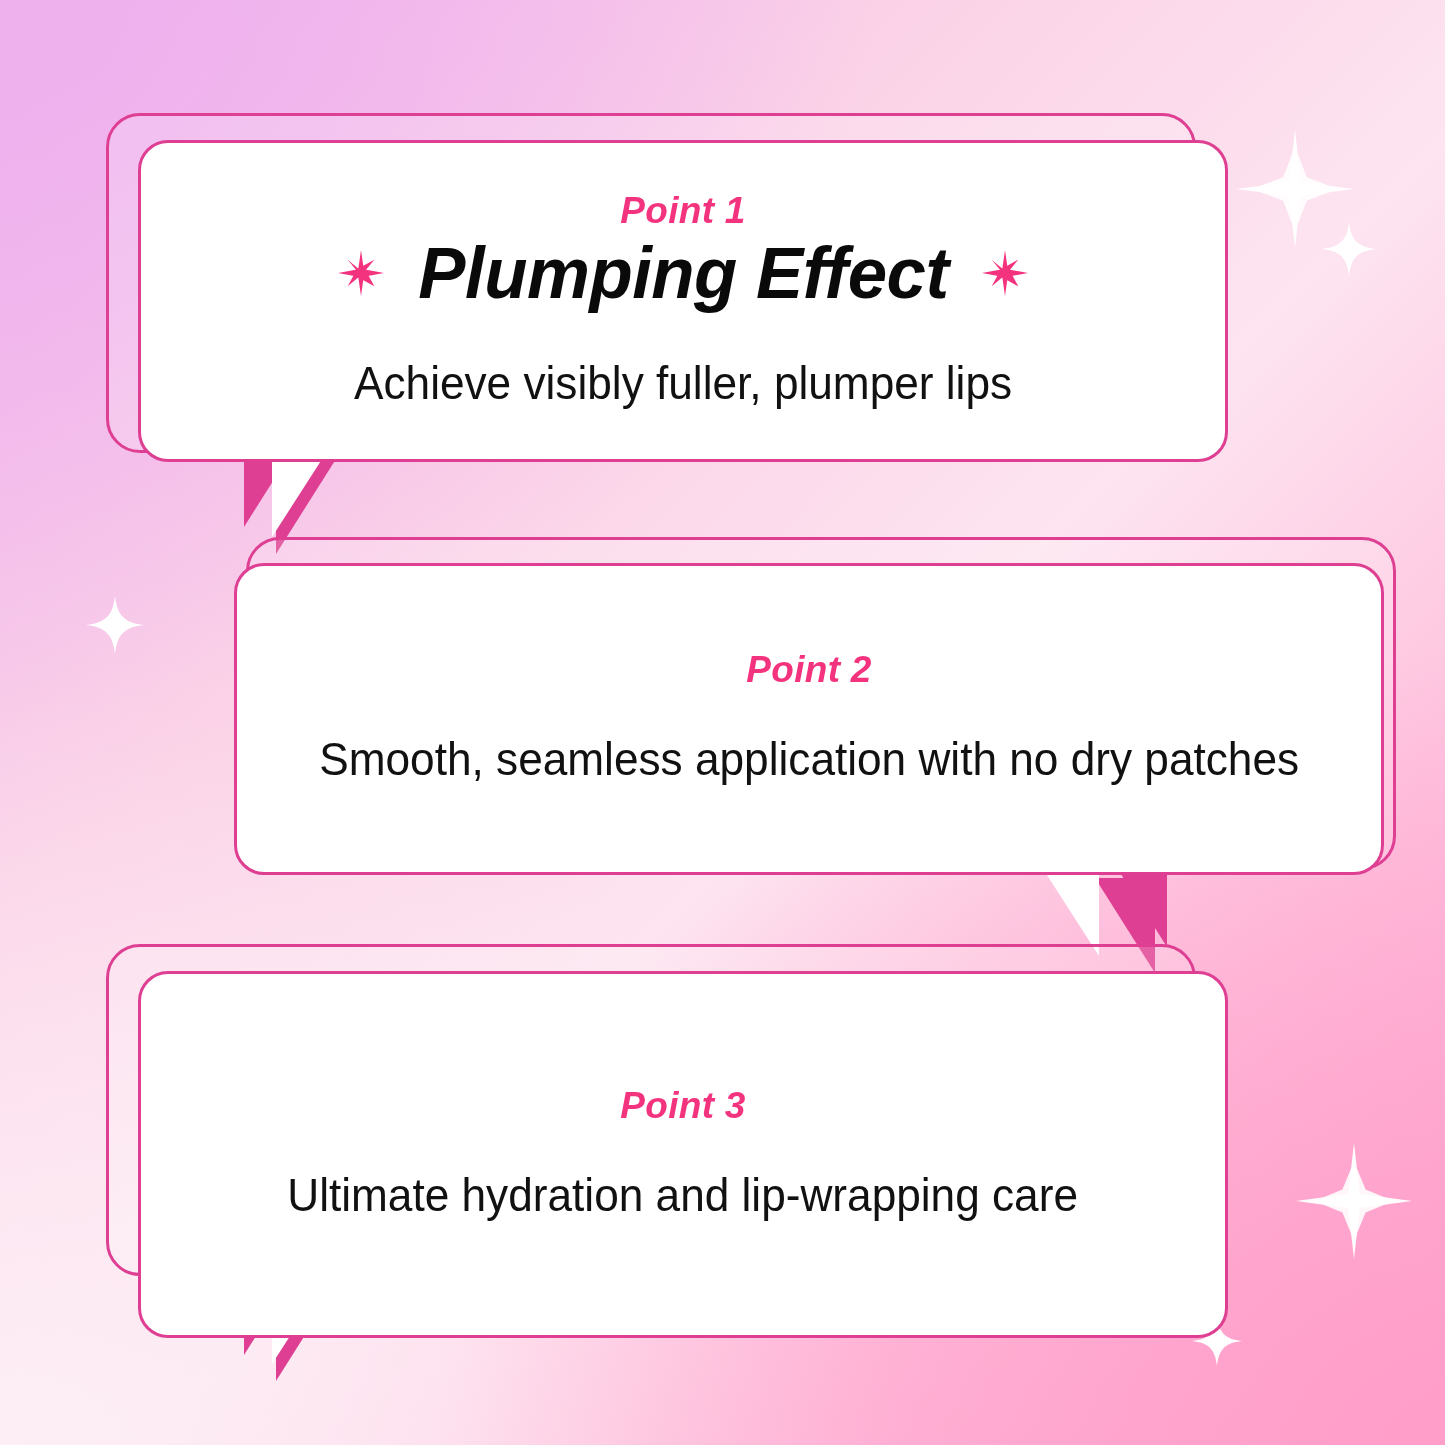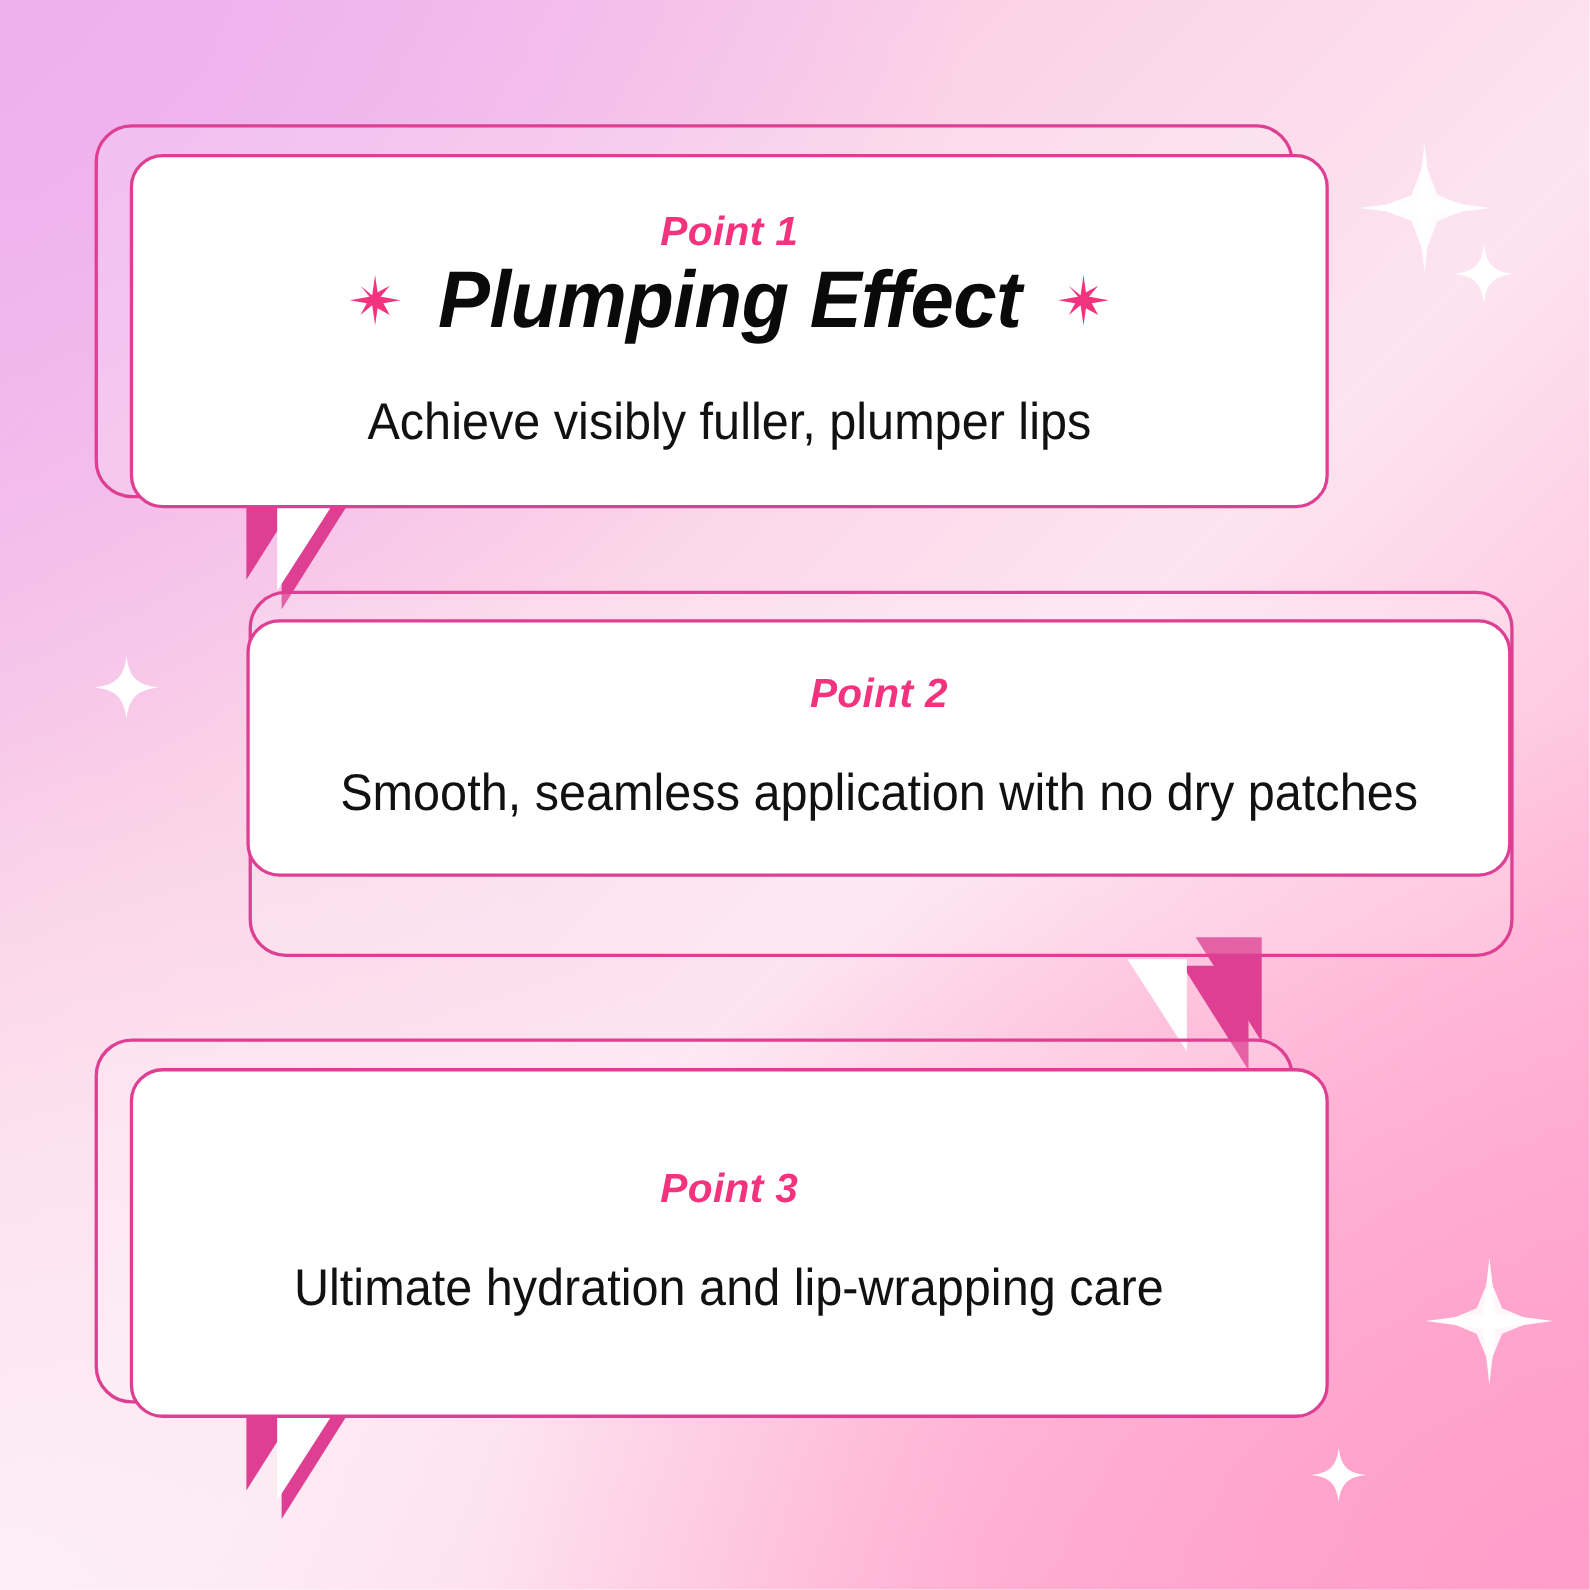--- a/index.html
+++ b/index.html
@@ -30,20 +30,21 @@
   }
   .bg-star { position:absolute; }
   .bg-star svg { display:block; }
 
   
   .cards {
     position:relative;
     z-index:3;
     width:1445px;
     height:1445px;
+    padding-left:20px;
   }
 
   .bubble {
     position:absolute;
   }
 
   
   .bubble-back {
     position:absolute;
     border:3px solid #de3f92;
@@ -159,26 +160,26 @@
     transform:scaleX(0.94);
   }
 
   
   #card1 .bubble-back  { left:86px;  top:113px;  width:1090px; height:340px; }
   #card1 .bubble-front { left:118px; top:140px;  width:1090px; height:322px; }
   #card1 .tail         { left:256px; top:459px; }
   #card1 .tail-back    { left:224px; top:432px; }
 
   #card2 .bubble-back  { left:226px; top:537px;  width:1150px; height:333px; }
-  #card2 .bubble-front { left:224px; top:563px;  width:1150px; height:234px; }
+  #card2 .bubble-front { left:214px; top:563px;  width:1150px; height:312px; }
   #card2 .tail         { left:1075px; top:878px; }
   #card2 .tail-back    { left:1087px; top:852px; }
 
   #card3 .bubble-back  { left:86px;  top:944px;  width:1090px; height:332px; }
-  #card3 .bubble-front { left:118px; top:971px;  width:1090px; height:318px; }
+  #card3 .bubble-front { left:118px; top:971px;  width:1090px; height:367px; }
   #card3 .tail         { left:256px; top:1286px; }
   #card3 .tail-back    { left:224px; top:1260px; }
 </style>
 </head>
 <body>
 
 <div class="sparkle-layer">
 
   <div class="bg-star" style="left:1236px; top:130px; width:118px; height:118px;">
     <svg width="118" height="118" viewBox="0 0 100 100" aria-hidden="true">

